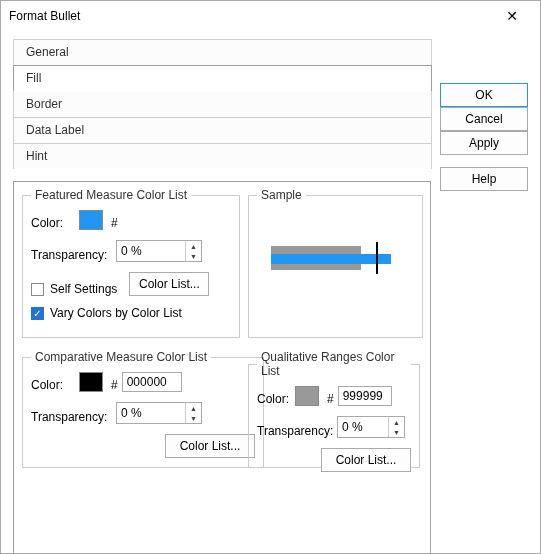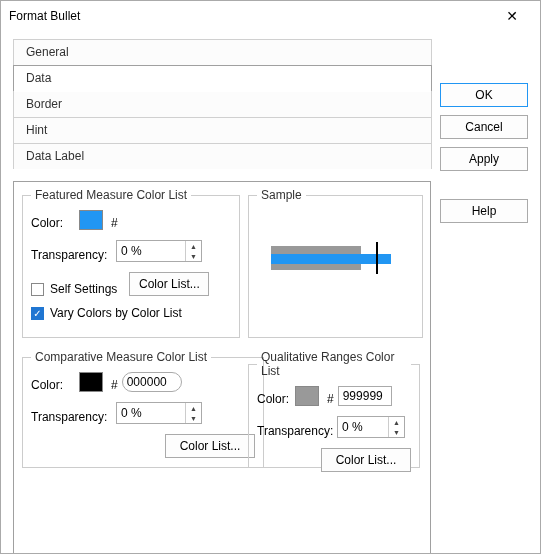--- a/index.html
+++ b/index.html
@@ -23,44 +23,44 @@
 .hexlbl { margin-right: 4px; }
 .txt { border: 1px solid #aaa; height: 20px; padding: 1px 4px; background: #fff; }
 .spinner { display: flex; border: 1px solid #aaa; height: 22px; }
 .spinner .val { width: 68px; padding: 2px 4px; border: none; }
 .spinbtns { display: flex; flex-direction: column; width: 16px; border-left: 1px solid #ccc; }
 .spinbtns div { flex: 1; font-size: 7px; display: flex; align-items: center; justify-content: center; color: #444; }
 .btn { border: 1px solid #aaa; background: #fdfdfd; height: 24px; display: flex; align-items: center; justify-content: center; cursor: default; }
 .chk { display: flex; align-items: center; }
 .chkvis { width: 13px; height: 13px; border: 1px solid #888; margin-right: 6px; display: flex; align-items: center; justify-content: center; font-size: 10px; color: #fff; }
 .chkvis.on { background: #2076d2; border-color: #2076d2; }
-.sidebar { position: absolute; right: 12px; top: 52px; width: 88px; display: flex; flex-direction: column; gap: 8px; }
+.sidebar { position: absolute; right: 12px; top: 52px; width: 88px; display: flex; flex-direction: column; }
 .sidebar .btn { height: 24px; }
 .sidebar .btn.primary { border: 1px solid #2196F3; }
 .sample-bullet { position: relative; width: 130px; height: 40px; margin: 30px auto 0; }
 .sb-bg { position: absolute; left: 0; top: 6px; width: 90px; height: 24px; background: #999; }
 .sb-fg { position: absolute; left: 0; top: 14px; width: 120px; height: 10px; background: #2196F3; }
 .sb-tick { position: absolute; left: 105px; top: 2px; width: 2px; height: 32px; background: #000; }
 </style>
 </head>
 <body>
 
 <div class="titlebar">
   <div class="title">Format Bullet</div>
   <div class="close">✕</div>
 </div>
 
 <div class="content">
   <div class="tabs-wrap">
     <div class="tabstrip">
       <div class="tab inactive">General</div>
-      <div class="tab active">Data</div>
+      <div class="tab active">Fill</div>
       <div class="tab inactive">Border</div>
+      <div class="tab inactive">Data Label</div>
       <div class="tab inactive">Hint</div>
-      <div class="tab inactive">Data Label</div>
     </div>
     <div class="tabpanel">
 
       <fieldset style="left:8px; top:6px; width:218px; height:150px;">
         <legend>Featured Measure Color List</legend>
         <div class="row">
           <div class="lbl2">Color:</div>
           <div class="swatch" style="background:#2196F3"></div>
           <span class="hexlbl">#</span>
         </div>
@@ -97,21 +97,21 @@
           <div class="sb-tick"></div>
         </div>
       </fieldset>
 
       <fieldset style="left:8px; top:168px; width:242px; height:118px;">
         <legend>Comparative Measure Color List</legend>
         <div class="row">
           <div class="lbl2">Color:</div>
           <div class="swatch" style="background:#000000"></div>
           <span class="hexlbl">#</span>
-          <input class="txt" style="width: 60px; border-radius: 10px;" value="000000">
+          <input class="txt" style="width: 60px;" value="000000">
         </div>
         <div class="row">
           <div class="lbl">Transparency:</div>
           <div class="spinner">
             <input class="val" value="0 %" style="">
             <div class="spinbtns">
                 <div>▲</div>
                 <div>▼</div>
               </div>
           </div>

